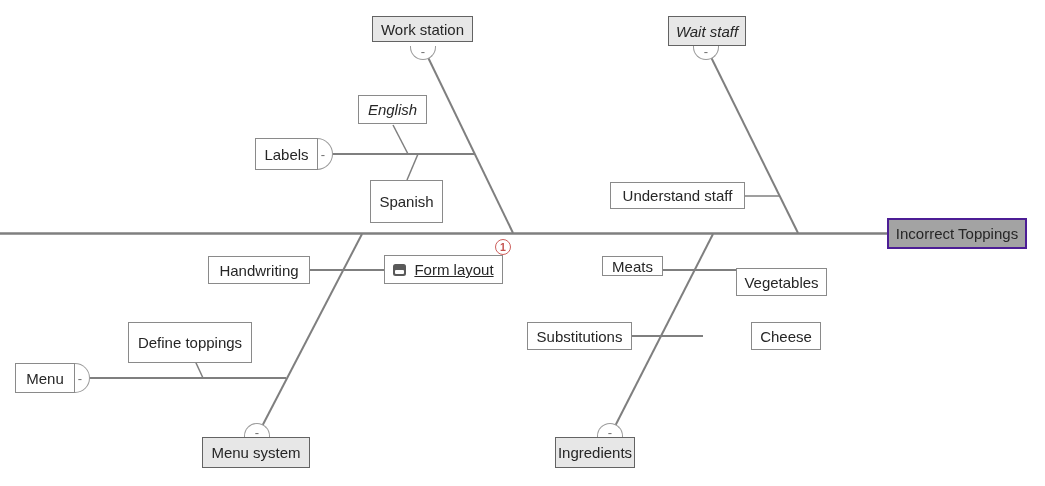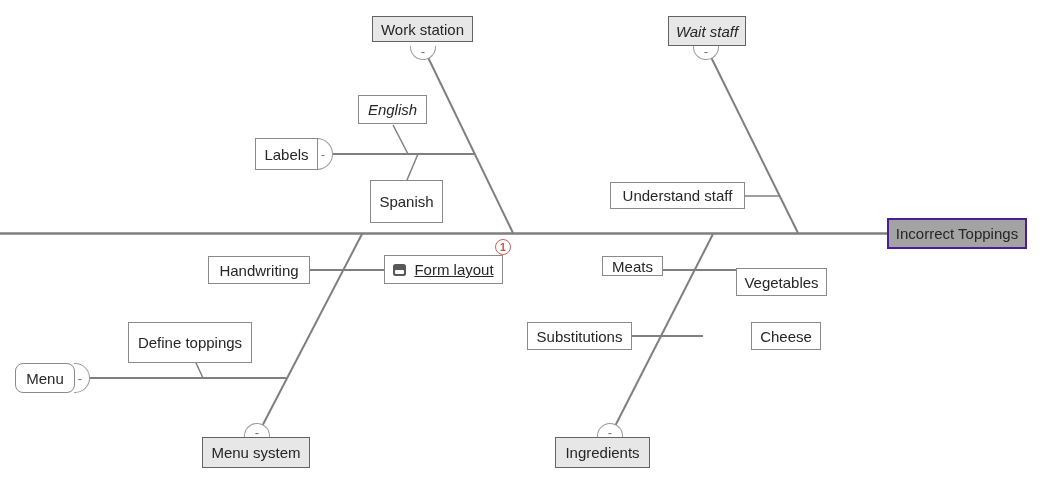--- a/index.html
+++ b/index.html
@@ -70,38 +70,38 @@
   <div class="collapse down" style="left:410px;top:46px;">-</div>
   <div class="collapse down" style="left:693px;top:46px;">-</div>
   <div class="collapse up" style="left:244px;top:423px;">-</div>
   <div class="collapse up" style="left:597px;top:423px;">-</div>
   <div class="collapse right" style="left:317px;top:138px;width:16px;height:32px;">-</div>
   <div class="collapse right" style="left:74px;top:363px;width:16px;height:30px;">-</div>
 
   <div class="box gray" style="left:372px;top:16px;width:101px;height:26px;">Work station</div>
   <div class="box gray" style="left:668px;top:16px;width:78px;height:30px;font-style:italic;">Wait staff</div>
   <div class="box gray" style="left:202px;top:437px;width:108px;height:31px;">Menu system</div>
-  <div class="box gray" style="left:555px;top:437px;width:95px;height:31px;">Ingredients</div>
+  <div class="box gray" style="left:555px;top:437px;width:80px;height:31px;">Ingredients</div>
 
   <div class="box" style="left:255px;top:138px;width:63px;height:32px;">Labels</div>
   <div class="box" style="left:358px;top:95px;width:69px;height:29px;font-style:italic;">English</div>
   <div class="box" style="left:370px;top:180px;width:73px;height:43px;">Spanish</div>
   <div class="box" style="left:610px;top:182px;width:135px;height:27px;">Understand staff</div>
   <div class="box" style="left:208px;top:256px;width:102px;height:28px;">Handwriting</div>
 
   <div class="box" style="left:384px;top:255px;width:119px;height:29px;text-decoration:underline;">
     <span class="note-icon">
         <span class="note-bar"></span>
       </span>
     <span>Form layout</span>
   </div>
   <div class="badge" style="left:495px;top:239px;">1</div>
 
   <div class="box" style="left:128px;top:322px;width:124px;height:41px;">Define toppings</div>
-  <div class="box" style="left:15px;top:363px;width:60px;height:30px;border-radius:8px;">Menu</div>
+  <div class="box" style="left:15px;top:363px;width:60px;height:30px;">Menu</div>
   <div class="box" style="left:602px;top:256px;width:61px;height:20px;">Meats</div>
   <div class="box" style="left:736px;top:268px;width:91px;height:28px;">Vegetables</div>
   <div class="box" style="left:527px;top:322px;width:105px;height:28px;">Substitutions</div>
   <div class="box" style="left:703px;top:322px;width:70px;height:28px;margin-left:48px;">Cheese</div>
 
   <div class="box effect" style="left:887px;top:218px;width:140px;height:31px;">Incorrect Toppings</div>
 
 </div>
 
 </body></html>

